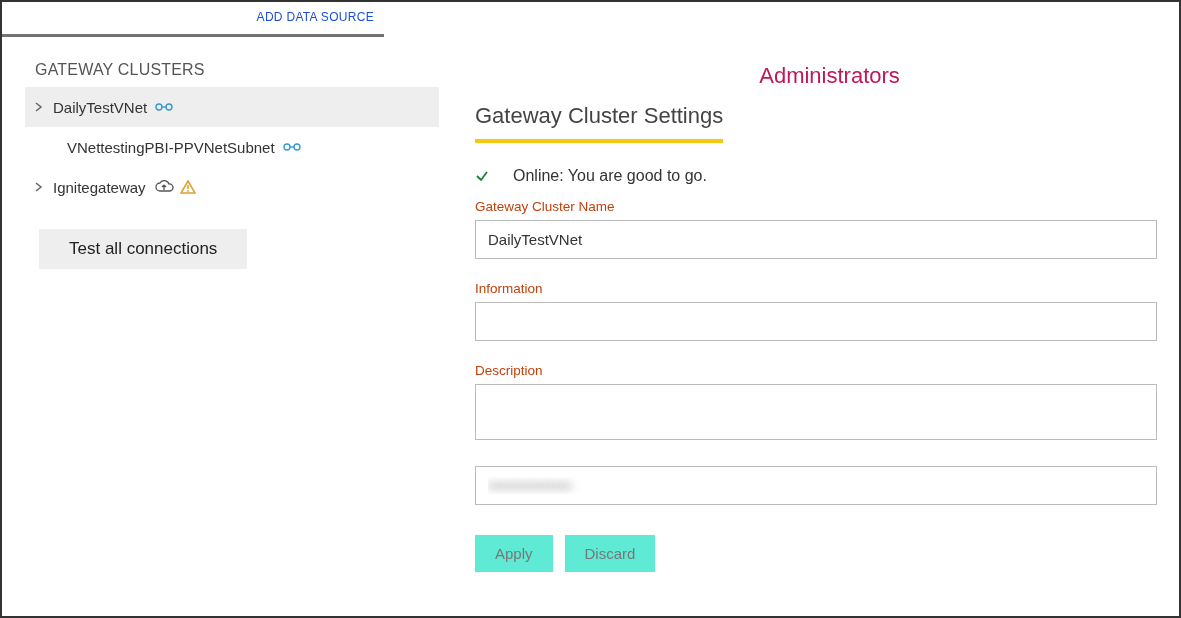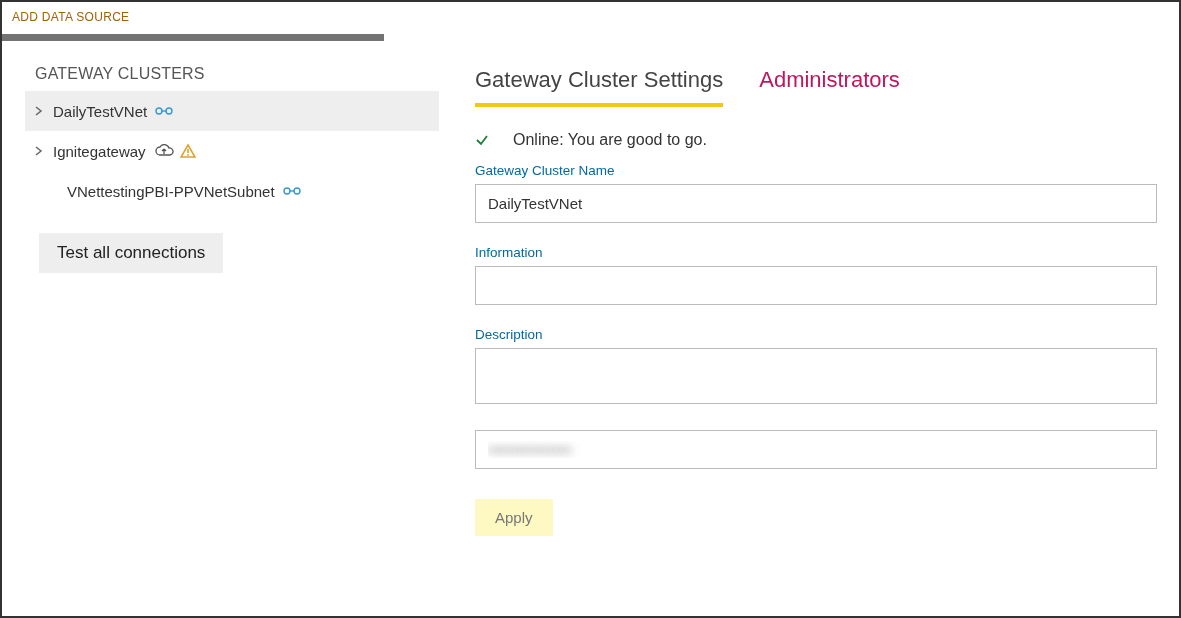--- a/index.html
+++ b/index.html
@@ -10,24 +10,25 @@
     width: 1181px;
     height: 618px;
     border: 2px solid #333;
     overflow: hidden;
     display: flex;
     flex-direction: column;
   }
   .top-link {
     font-size: 12px;
     letter-spacing: 0.3px;
-    color: #a16207;
+    color: #1d4ed8;
     padding: 8px 10px 10px 10px;
-    border-bottom: 7px solid #737373;
+    border-bottom: 3px solid #737373;
     width: 382px;
+    text-align: right;
   }
   .layout {
     display: flex;
     flex: 1;
     overflow: hidden;
   }
   .sidebar {
     width: 414px;
     display: flex;
     flex-direction: column;
@@ -70,21 +71,21 @@
     align-items: center;
     margin-left: 8px;
   }
   .warn-icon {
     display: inline-flex;
     align-items: center;
     margin-left: 6px;
   }
   .test-btn {
     margin: 22px 0 0 14px;
-    padding: 10px 18px;
+    padding: 10px 30px;
     background: #eee;
     border: none;
     font-size: 17px;
     color: #222;
     cursor: pointer;
     width: fit-content;
   }
   .main {
     flex: 1;
     padding: 26px 22px 0 36px;
@@ -97,33 +98,34 @@
   }
   .tab {
     font-size: 22px;
     color: #be185d;
     padding-bottom: 10px;
     cursor: pointer;
   }
   .tab.active {
     color: #444;
     border-bottom: 4px solid #f2c811;
+    margin-top: 40px;
   }
   .status-row {
     display: flex;
     align-items: center;
     gap: 24px;
     font-size: 16px;
     color: #333;
     margin-bottom: 14px;
   }
   .check-icon { color: #1a7f37; display:inline-flex; }
   .form-label {
     font-size: 13.5px;
-    color: #0369a1;
+    color: #c2410c;
     margin-bottom: 6px;
     display: block;
   }
   .form-input, .form-textarea {
     width: 100%;
     border: 1px solid #bbb;
     font-size: 15px;
     padding: 10px 12px;
     font-family: inherit;
     color: #333;
@@ -138,21 +140,21 @@
   .form-input.blurred {
     color: transparent;
     text-shadow: 0 0 8px rgba(80,80,80,0.7);
   }
   .btn-row {
     display: flex;
     gap: 12px;
     margin-top: 8px;
   }
   .action-btn {
-    background: #fef9c3;
+    background: #5eead4;
     border: none;
     font-size: 15px;
     padding: 10px 20px;
     cursor: pointer;
   }
   .action-btn.muted { color: #777; }
 </style>
 </head>
 <body>
 
@@ -172,55 +174,55 @@
       <span class="tree-label">DailyTestVNet</span>
       <span class="link-icon">
         <svg width="18" height="10" viewBox="0 0 18 10">
             <circle cx="4" cy="5" r="3" fill="none" stroke="#3899d4" stroke-width="1.4"></circle>
             <circle cx="14" cy="5" r="3" fill="none" stroke="#3899d4" stroke-width="1.4"></circle>
             <line x1="6" y1="5" x2="12" y2="5" stroke="#3899d4" stroke-width="1.4"></line>
           </svg>
       </span>
     </div>
 
-
-    <div class="tree-item">
-      <span class="tree-chevron">
-        <svg width="10" height="10" viewBox="0 0 10 10">
-            <path d="M2 1 L7 5 L2 9" fill="none" stroke="#666" stroke-width="1.5"></path>
-          </svg>
-      </span>
-      <span class="tree-label">Ignitegateway</span>
-      <span class="cloud-icon">
-        <svg width="20" height="14" viewBox="0 0 20 14">
-            <path d="M6 11 a4 4 0 0 1 0-8 a5 5 0 0 1 9 1 a3 3 0 0 1 1 7 H6" fill="none" stroke="#555" stroke-width="1.3"></path>
-            <path d="M10 10 V5 M10 5 L8 7 M10 5 L12 7" fill="none" stroke="#555" stroke-width="1.3"></path>
-          </svg>
-      </span>
-      <span class="warn-icon">
-        <svg width="16" height="14" viewBox="0 0 16 14">
-            <path d="M8 1 L15 13 H1 Z" fill="none" stroke="#e0a030" stroke-width="1.6"></path>
-            <line x1="8" y1="5" x2="8" y2="9" stroke="#e0a030" stroke-width="1.6"></line>
-            <circle cx="8" cy="11" r="0.9" fill="#e0a030"></circle>
-          </svg>
-      </span>
-    </div>
 
     <div class="tree-item">
       <span class="tree-indent"></span>
       <span class="tree-label">VNettestingPBI-PPVNetSubnet</span>
       <span class="link-icon">
         <svg width="18" height="10" viewBox="0 0 18 10">
             <circle cx="4" cy="5" r="3" fill="none" stroke="#3899d4" stroke-width="1.4"></circle>
             <circle cx="14" cy="5" r="3" fill="none" stroke="#3899d4" stroke-width="1.4"></circle>
             <line x1="6" y1="5" x2="12" y2="5" stroke="#3899d4" stroke-width="1.4"></line>
           </svg>
       </span>
     </div>
 
+    <div class="tree-item">
+      <span class="tree-chevron">
+        <svg width="10" height="10" viewBox="0 0 10 10">
+            <path d="M2 1 L7 5 L2 9" fill="none" stroke="#666" stroke-width="1.5"></path>
+          </svg>
+      </span>
+      <span class="tree-label">Ignitegateway</span>
+      <span class="cloud-icon">
+        <svg width="20" height="14" viewBox="0 0 20 14">
+            <path d="M6 11 a4 4 0 0 1 0-8 a5 5 0 0 1 9 1 a3 3 0 0 1 1 7 H6" fill="none" stroke="#555" stroke-width="1.3"></path>
+            <path d="M10 10 V5 M10 5 L8 7 M10 5 L12 7" fill="none" stroke="#555" stroke-width="1.3"></path>
+          </svg>
+      </span>
+      <span class="warn-icon">
+        <svg width="16" height="14" viewBox="0 0 16 14">
+            <path d="M8 1 L15 13 H1 Z" fill="none" stroke="#e0a030" stroke-width="1.6"></path>
+            <line x1="8" y1="5" x2="8" y2="9" stroke="#e0a030" stroke-width="1.6"></line>
+            <circle cx="8" cy="11" r="0.9" fill="#e0a030"></circle>
+          </svg>
+      </span>
+    </div>
+
     <button class="test-btn">Test all connections</button>
   </div>
 
   <div class="main">
     <div class="tabs">
       <div class="tab active">Gateway Cluster Settings</div>
       <div class="tab">Administrators</div>
     </div>
 
     <div class="status-row">
@@ -238,16 +240,17 @@
     <label class="form-label">Information</label>
     <input class="form-input" type="text" value="" style="">
 
     <label class="form-label">Description</label>
     <textarea class="form-textarea" style=""></textarea>
 
     <input class="form-input blurred" type="text" value="••••••••••••••••" style="">
 
     <div class="btn-row">
       <button class="action-btn muted">Apply</button>
+      <button class="action-btn muted">Discard</button>
     </div>
   </div>
 
 </div>
 
 </body></html>

